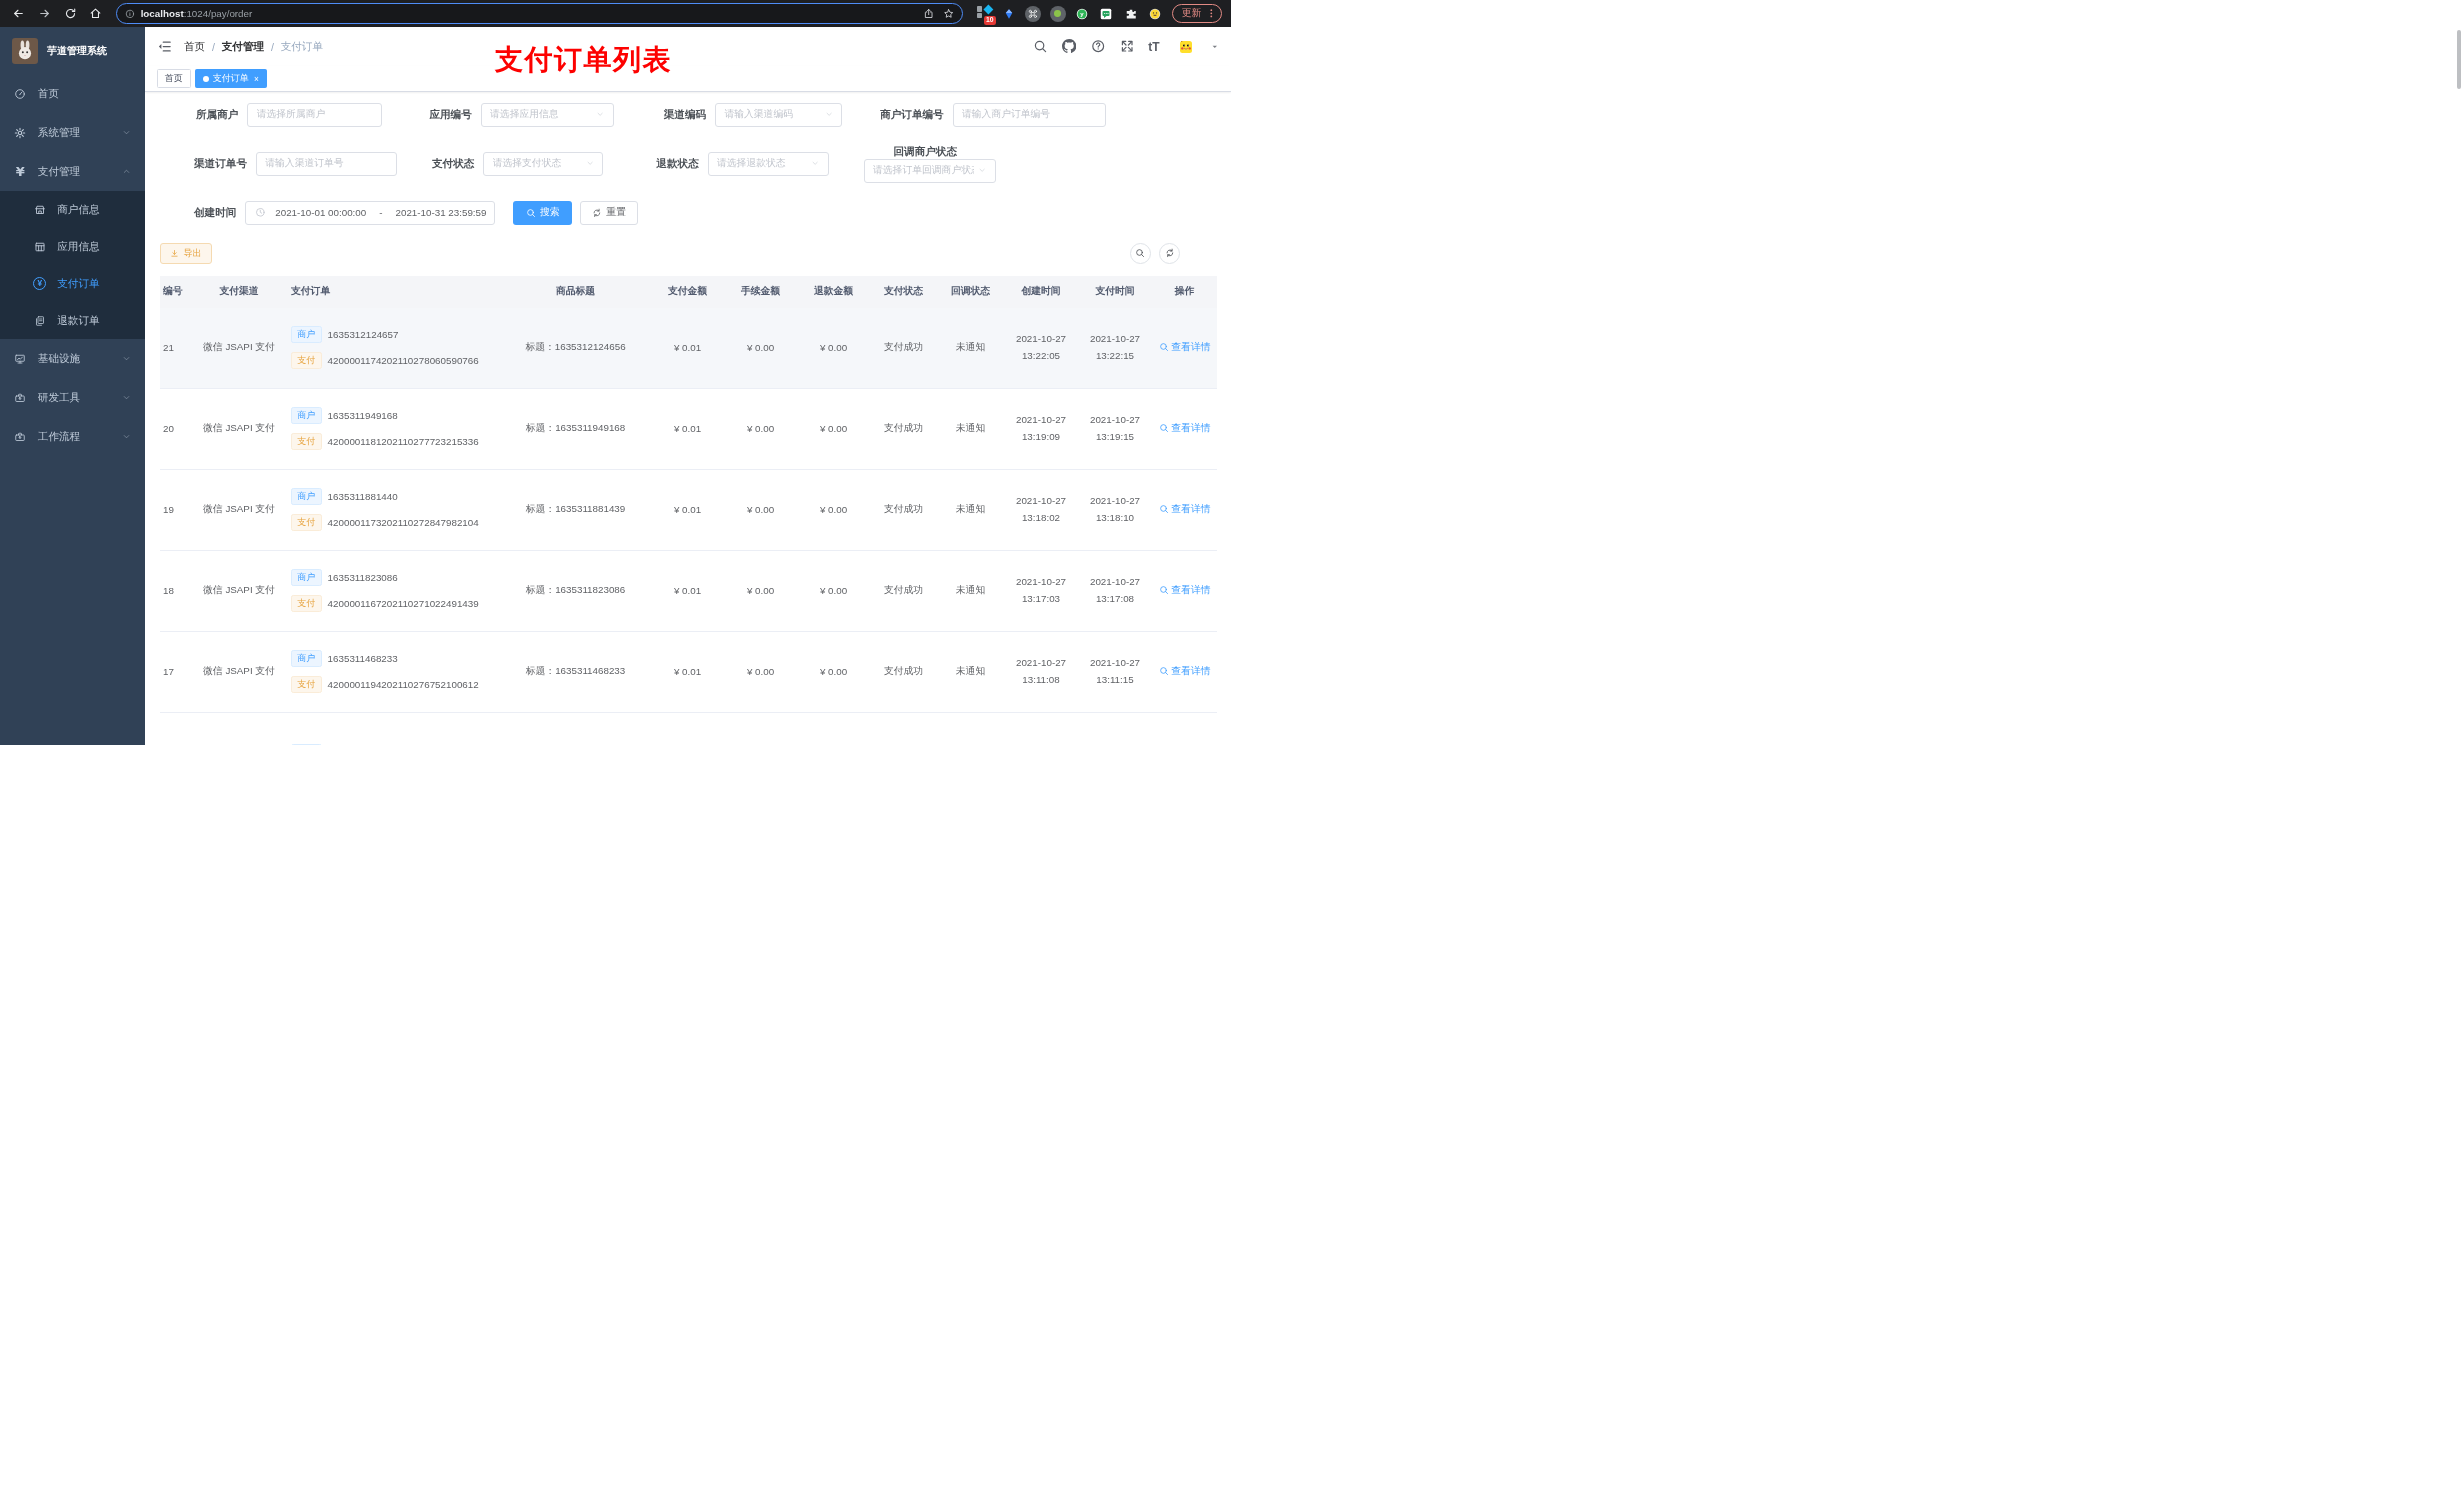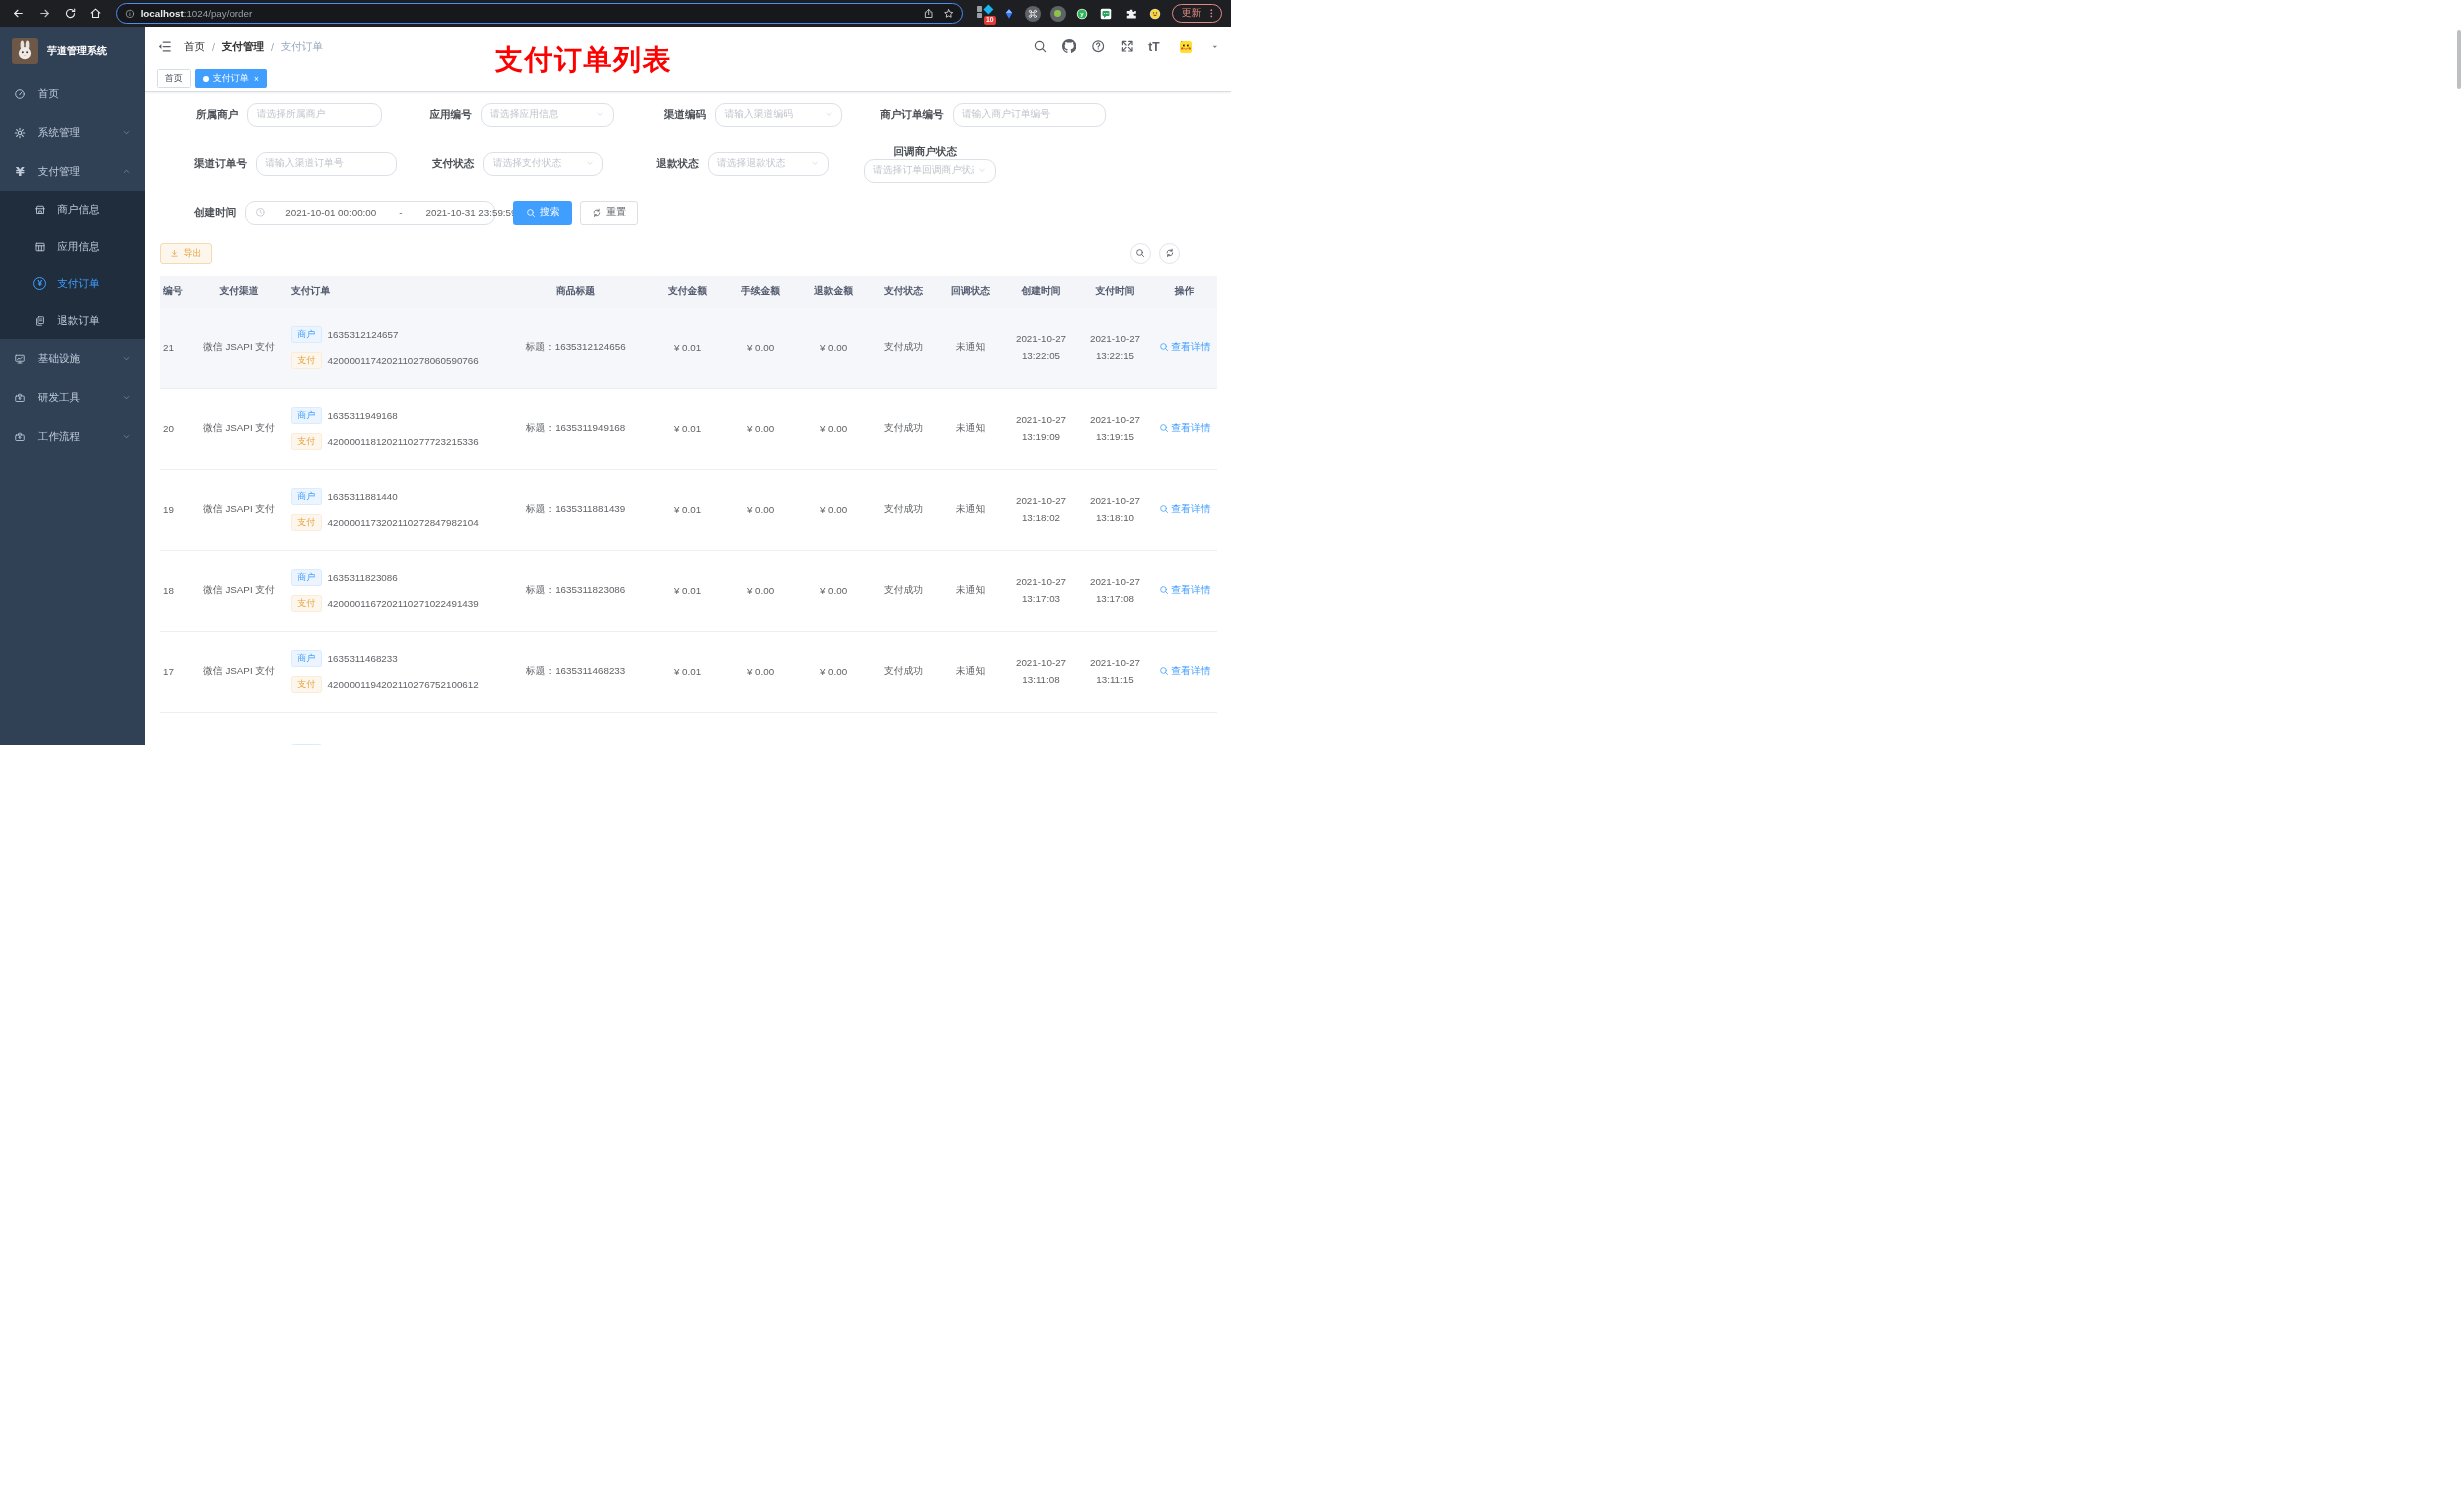--- a/index.html
+++ b/index.html
@@ -62,24 +62,24 @@
   .tab.active { background:#409eff; border-color:#409eff; color:#fff; }
   .tab .dot { width:6px; height:6px; border-radius:50%; background:#fff; }
   .tab .tclose { font-size:8.3px; margin-left:1.5px; }
 
   .content { flex:1; padding:10.6px 15px 0; overflow:hidden; position:relative; }
 
   
   .frow { display:flex; align-items:center; margin-bottom:18px; }
   .ffield { display:flex; align-items:center; }
   .flabel { font-size:10.6px; font-weight:700; color:#4c5157; white-space:nowrap; margin-right:9px; }
-  .fctl { height:24px; border:0.8px solid #dcdfe6; border-radius:10px; background:#fff; display:flex; align-items:center; padding:0 8.3px; font-size:9.8px; color:#c0c4cc; cursor:text; }
+  .fctl { height:24px; border:0.8px solid #dcdfe6; border-radius:3px; background:#fff; display:flex; align-items:center; padding:0 8.3px; font-size:9.8px; color:#c0c4cc; cursor:text; }
   .fctl .ph { flex:1; white-space:nowrap; overflow:hidden; }
   .fctl .selchev { color:#c0c4cc; font-size:8.3px; margin-left:4.5px; }
-  .date-ctl { color:#606266; gap:20px; cursor:pointer; }
+  .date-ctl { color:#606266; gap:10px; cursor:pointer; }
   .date-ctl .clockic { color:#c0c4cc; font-size:10.6px; }
   .date-ctl .dval { font-size:9.8px; color:#606266; white-space:nowrap; }
   .date-ctl .dsep { color:#606266; margin:0 3px; }
   .btn { height:24px; border-radius:3px; font-size:9.8px; display:flex; align-items:center; gap:4.5px; padding:0 11.4px; cursor:pointer; border:0.8px solid transparent; }
   .btn-primary { background:#409eff; color:#fff; }
   .btn-plain { background:#fff; color:#606266; border-color:#dcdfe6; }
 
   
   .toolbar { display:flex; align-items:center; margin:12px 0 12px; }
   .btn-export { height:21px; padding:0 9px; border-radius:3px; background:#fdf6ec; border:0.8px solid #f5dab1; color:#e6a23c; font-size:9px; display:flex; align-items:center; gap:4.5px; cursor:pointer; }

